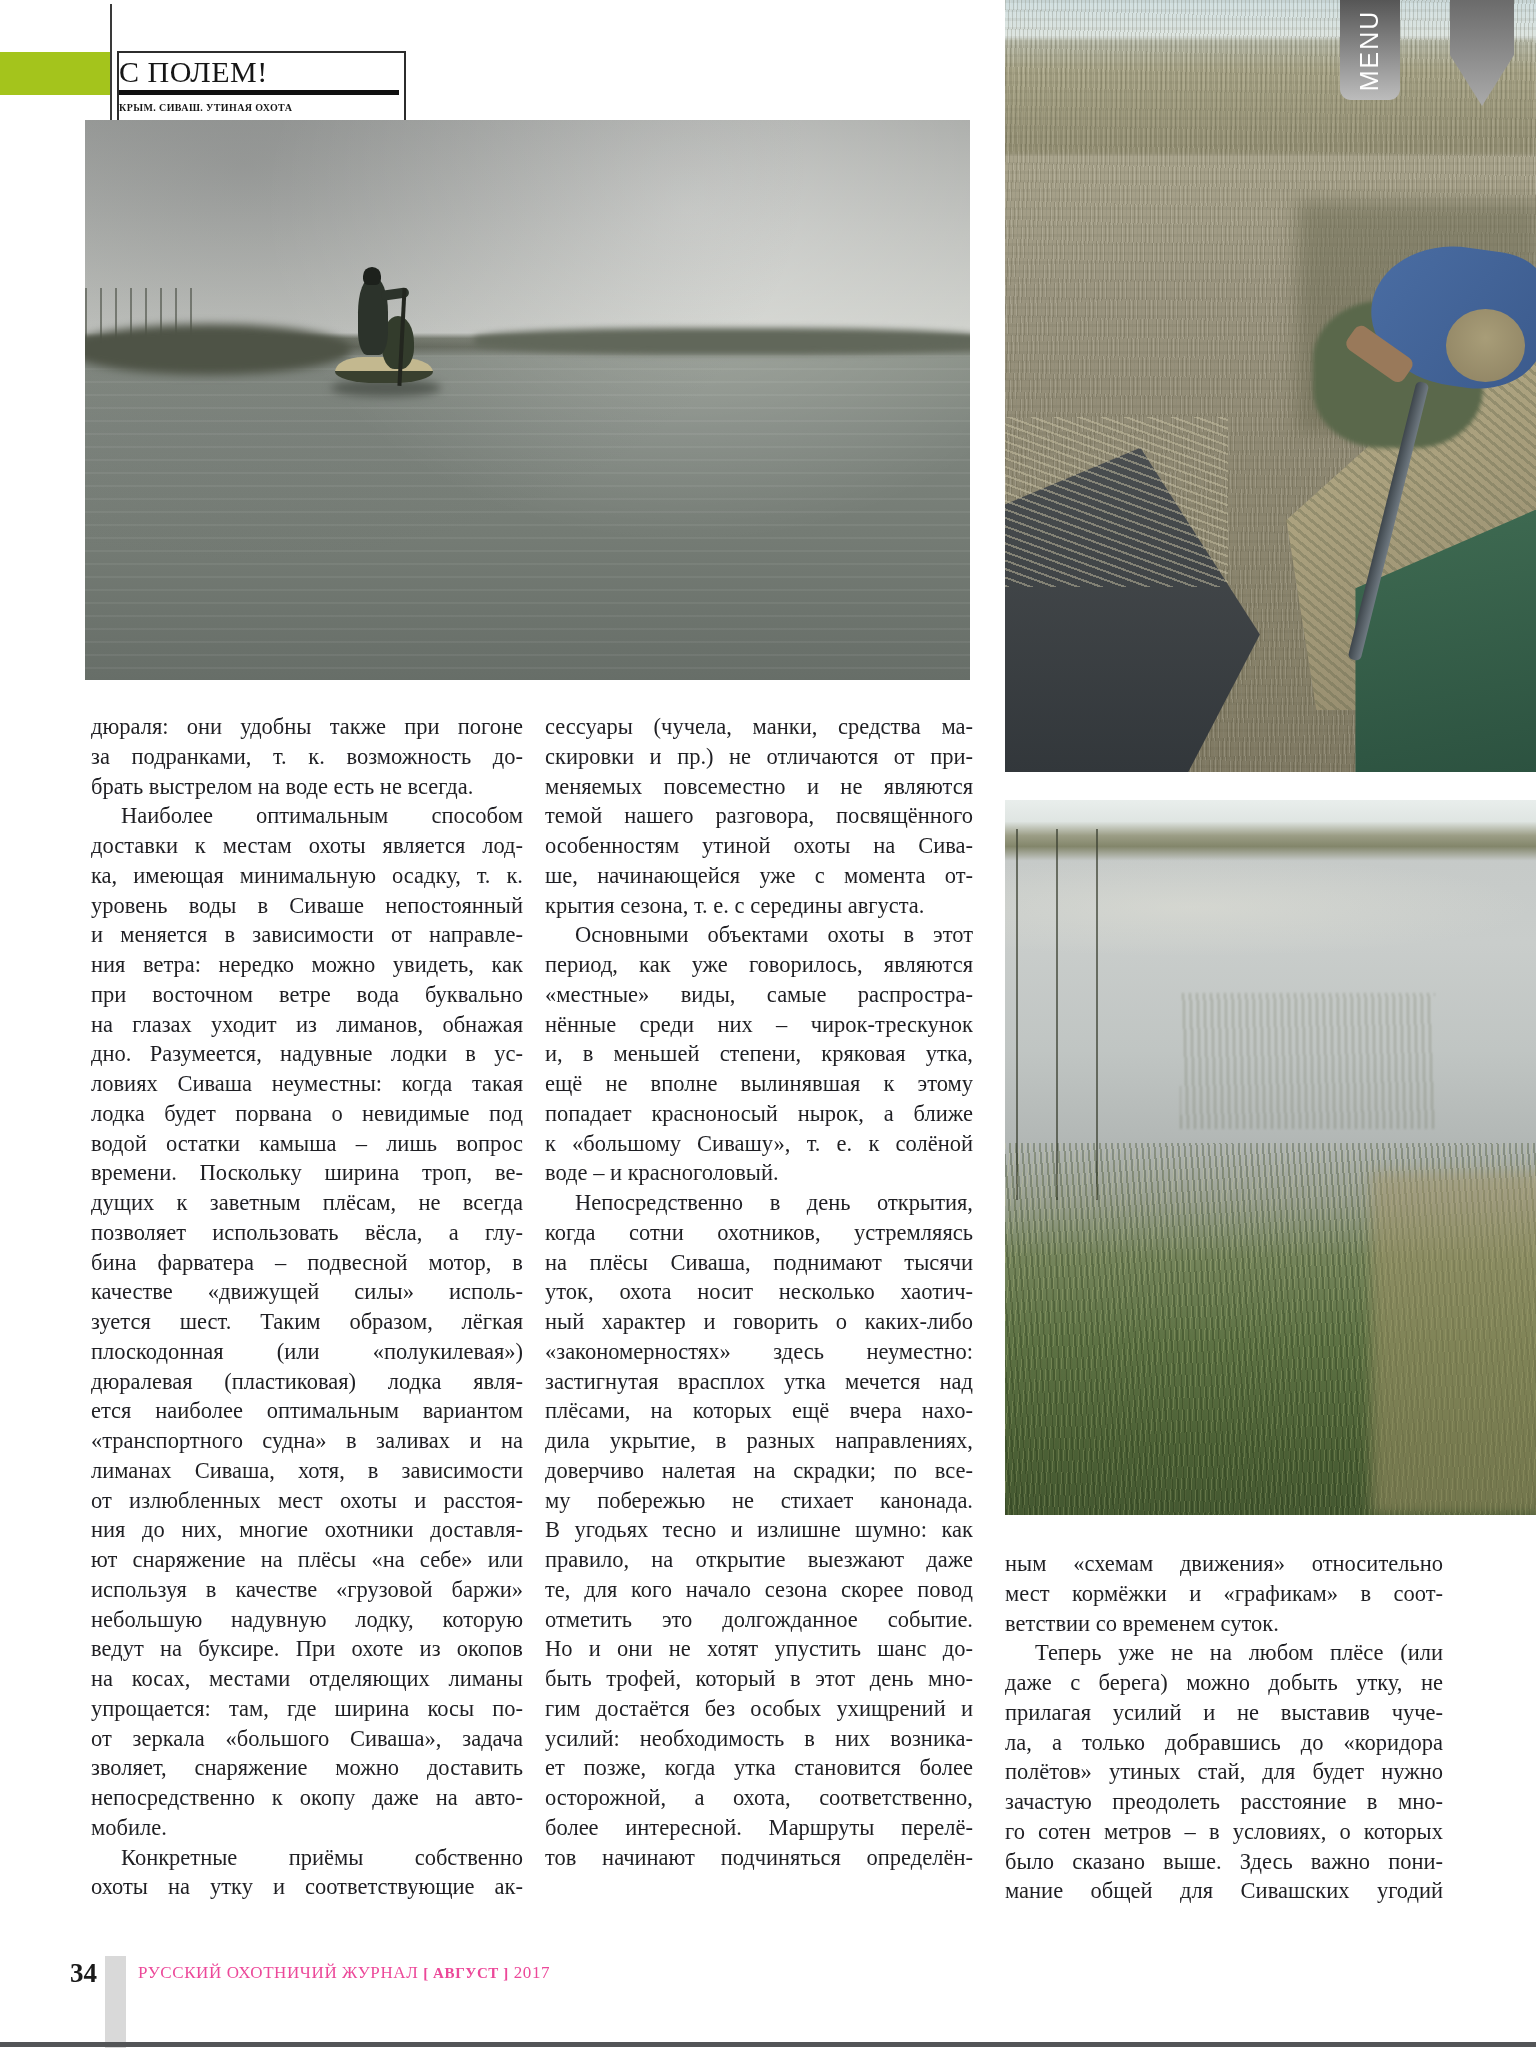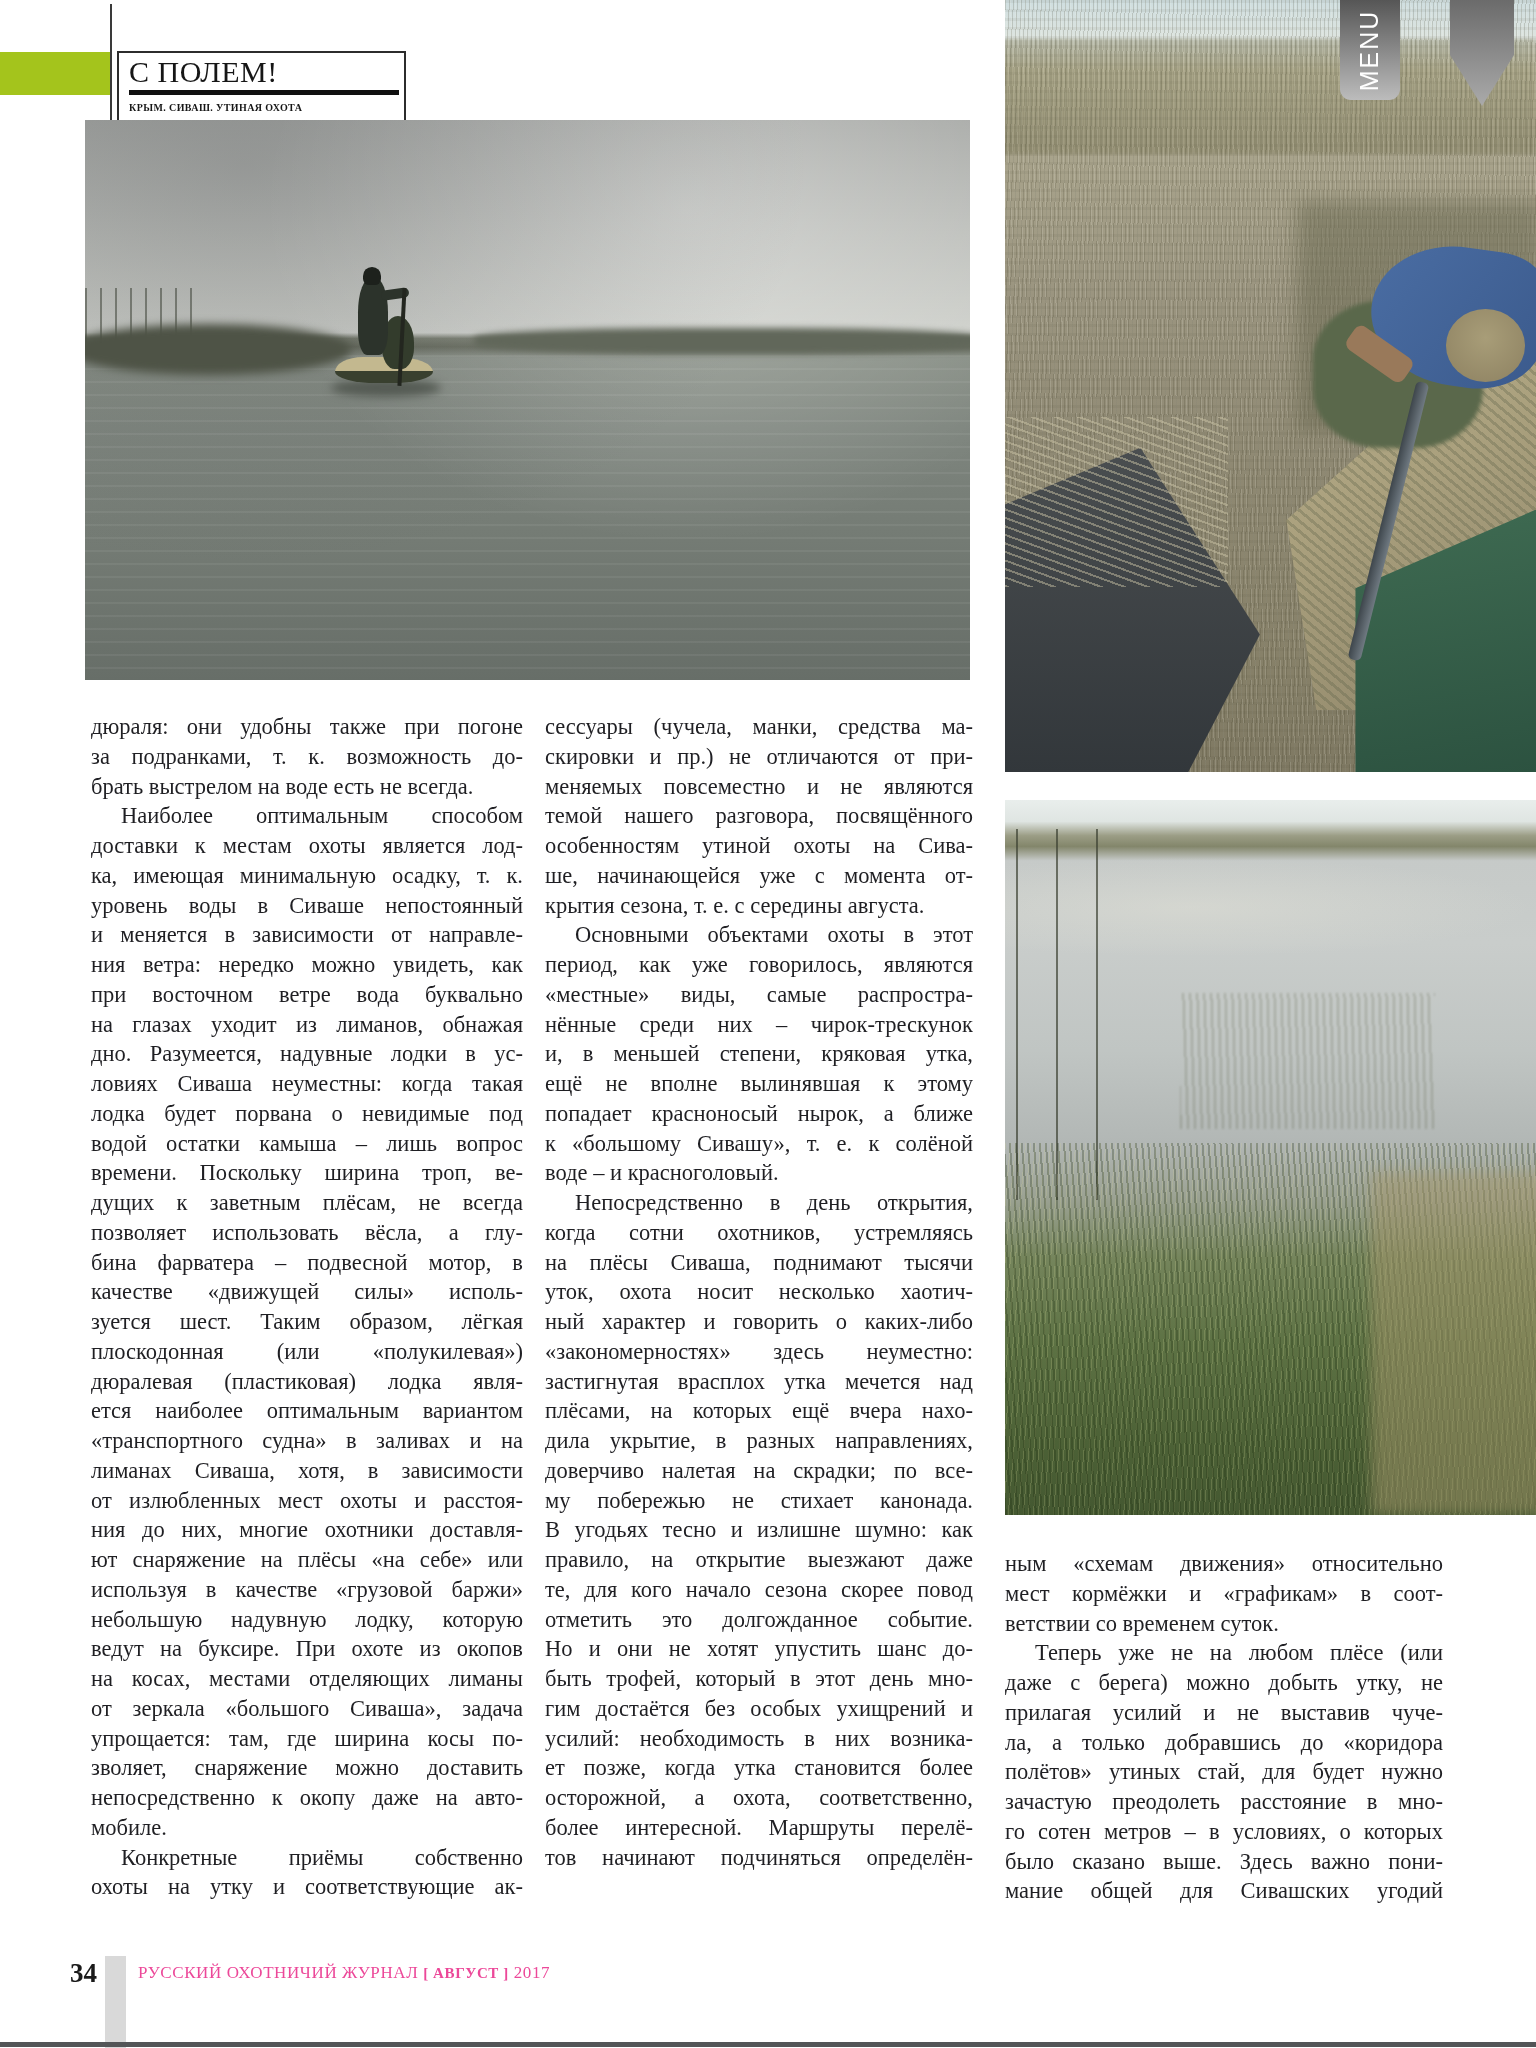--- a/index.html
+++ b/index.html
@@ -4,21 +4,21 @@
 <style>
   html,body{margin:0;padding:0;background:#e8e8e8;}
   .page{position:relative;width:1536px;height:2048px;margin:0 auto;background:#ffffff;
         font-family:"Liberation Serif", serif;color:#1f1f23;overflow:hidden;}
   .abs{position:absolute;}
 
   
   .accent-bar{left:0;top:52px;width:110px;height:43px;background:#a4c41c;}
   .v-rule{left:110px;top:4px;width:2px;height:130px;background:#3a3a3a;}
   .title-box{left:117px;top:51px;width:289px;height:77px;border:2px solid #2c2c2c;
-             box-sizing:border-box;padding:3px 5px 0 10px;background:transparent;}
+             box-sizing:border-box;padding:3px 5px 0 0;background:transparent;}
   .page-title{font-size:30px;line-height:31px;color:#161616;letter-spacing:.5px;}
   .title-rule{height:5px;background:#101010;margin-top:3px;}
   .page-subtitle{font-size:10px;font-weight:bold;letter-spacing:.4px;margin-top:7px;color:#161616;}
 
   
   .photo{position:absolute;overflow:hidden;}
   .photo .abs{position:absolute;}
 
   #photo-main{left:85px;top:120px;width:885px;height:560px;background:
     radial-gradient(ellipse at 18% 8%, rgba(84,87,90,.28), transparent 55%),
@@ -191,22 +191,22 @@
       <div class="line">ется наиболее оптимальным вариантом</div>
       <div class="line">«транспортного судна» в заливах и на</div>
       <div class="line">лиманах Сиваша, хотя, в зависимости</div>
       <div class="line">от излюбленных мест охоты и расстоя-</div>
       <div class="line">ния до них, многие охотники доставля-</div>
       <div class="line">ют снаряжение на плёсы «на себе» или</div>
       <div class="line">используя в качестве «грузовой баржи»</div>
       <div class="line">небольшую надувную лодку, которую</div>
       <div class="line">ведут на буксире. При охоте из окопов</div>
       <div class="line">на косах, местами отделяющих лиманы</div>
+      <div class="line">упрощается: там, где ширина косы по-</div>
       <div class="line">от зеркала «большого Сиваша», задача</div>
-      <div class="line">упрощается: там, где ширина косы по-</div>
       <div class="line">зволяет, снаряжение можно доставить</div>
       <div class="line">непосредственно к окопу даже на авто-</div>
       <div class="line end">мобиле.</div>
       <div class="line ind">Конкретные приёмы собственно</div>
       <div class="line">охоты на утку и соответствующие ак-</div>
     </div>
   <div class="col" id="col-2">
       <div class="line">сессуары (чучела, манки, средства ма-</div>
       <div class="line">скировки и пр.) не отличаются от при-</div>
       <div class="line">меняемых повсеместно и не являются</div>

